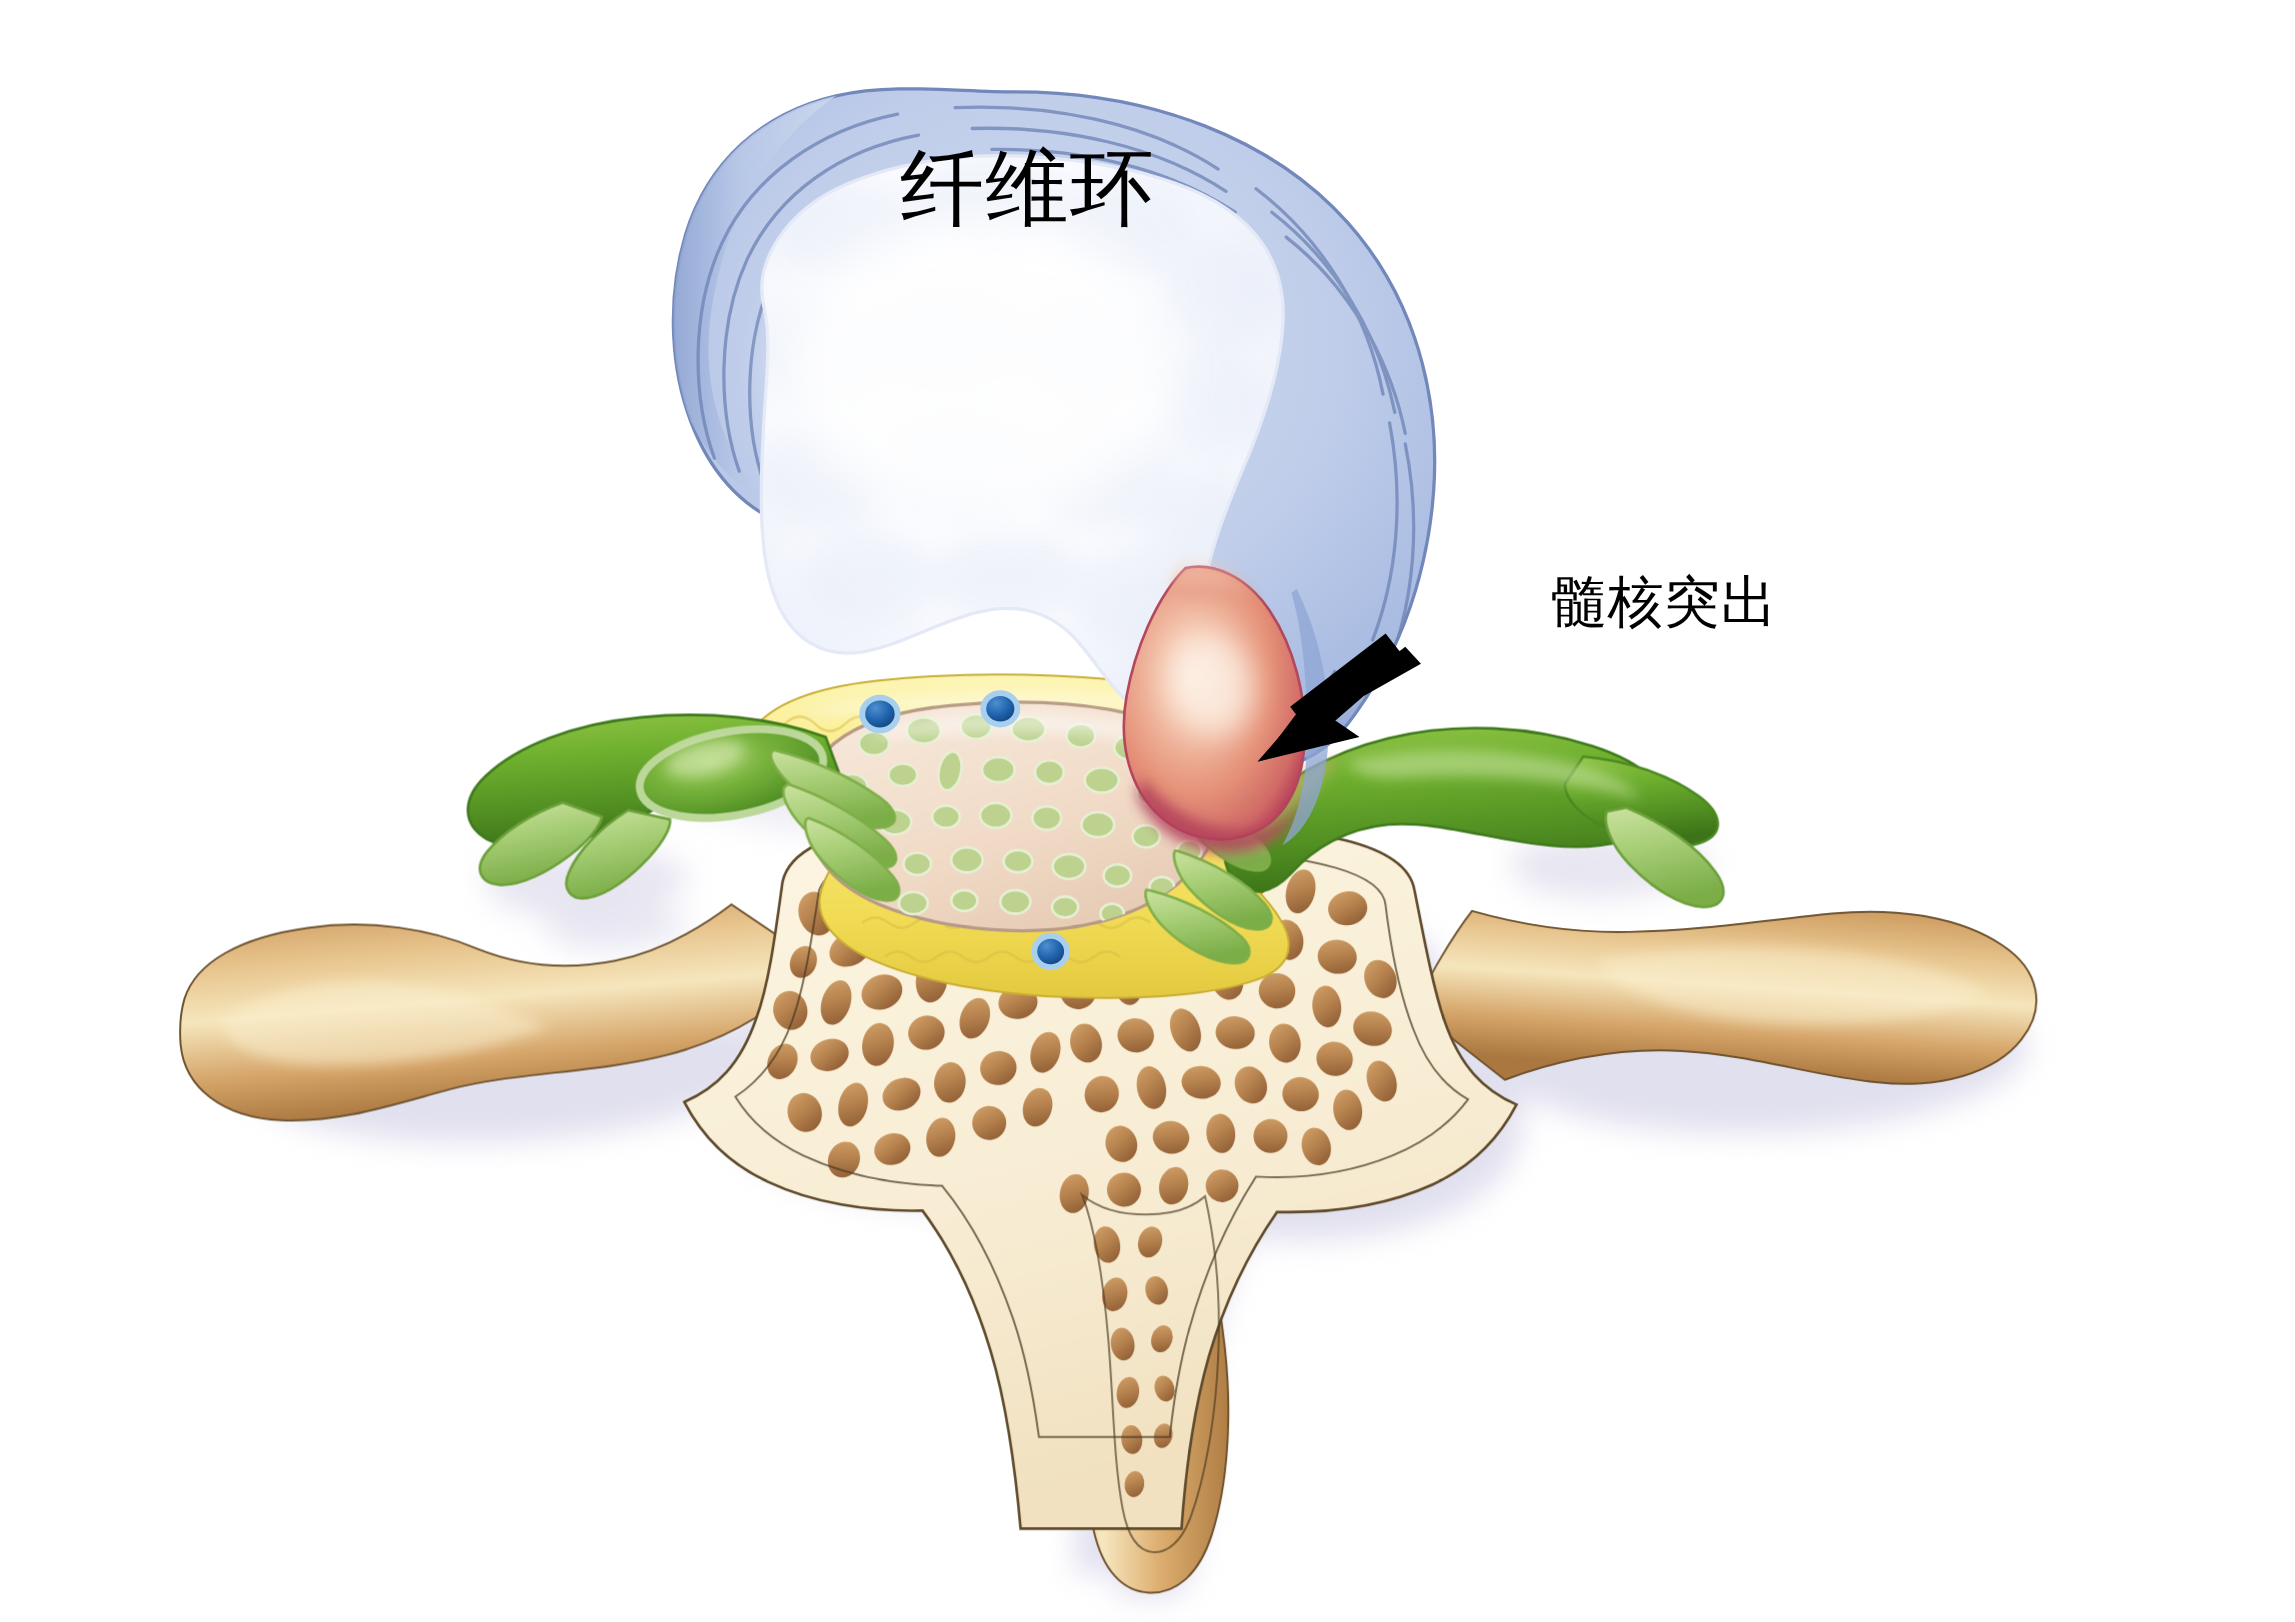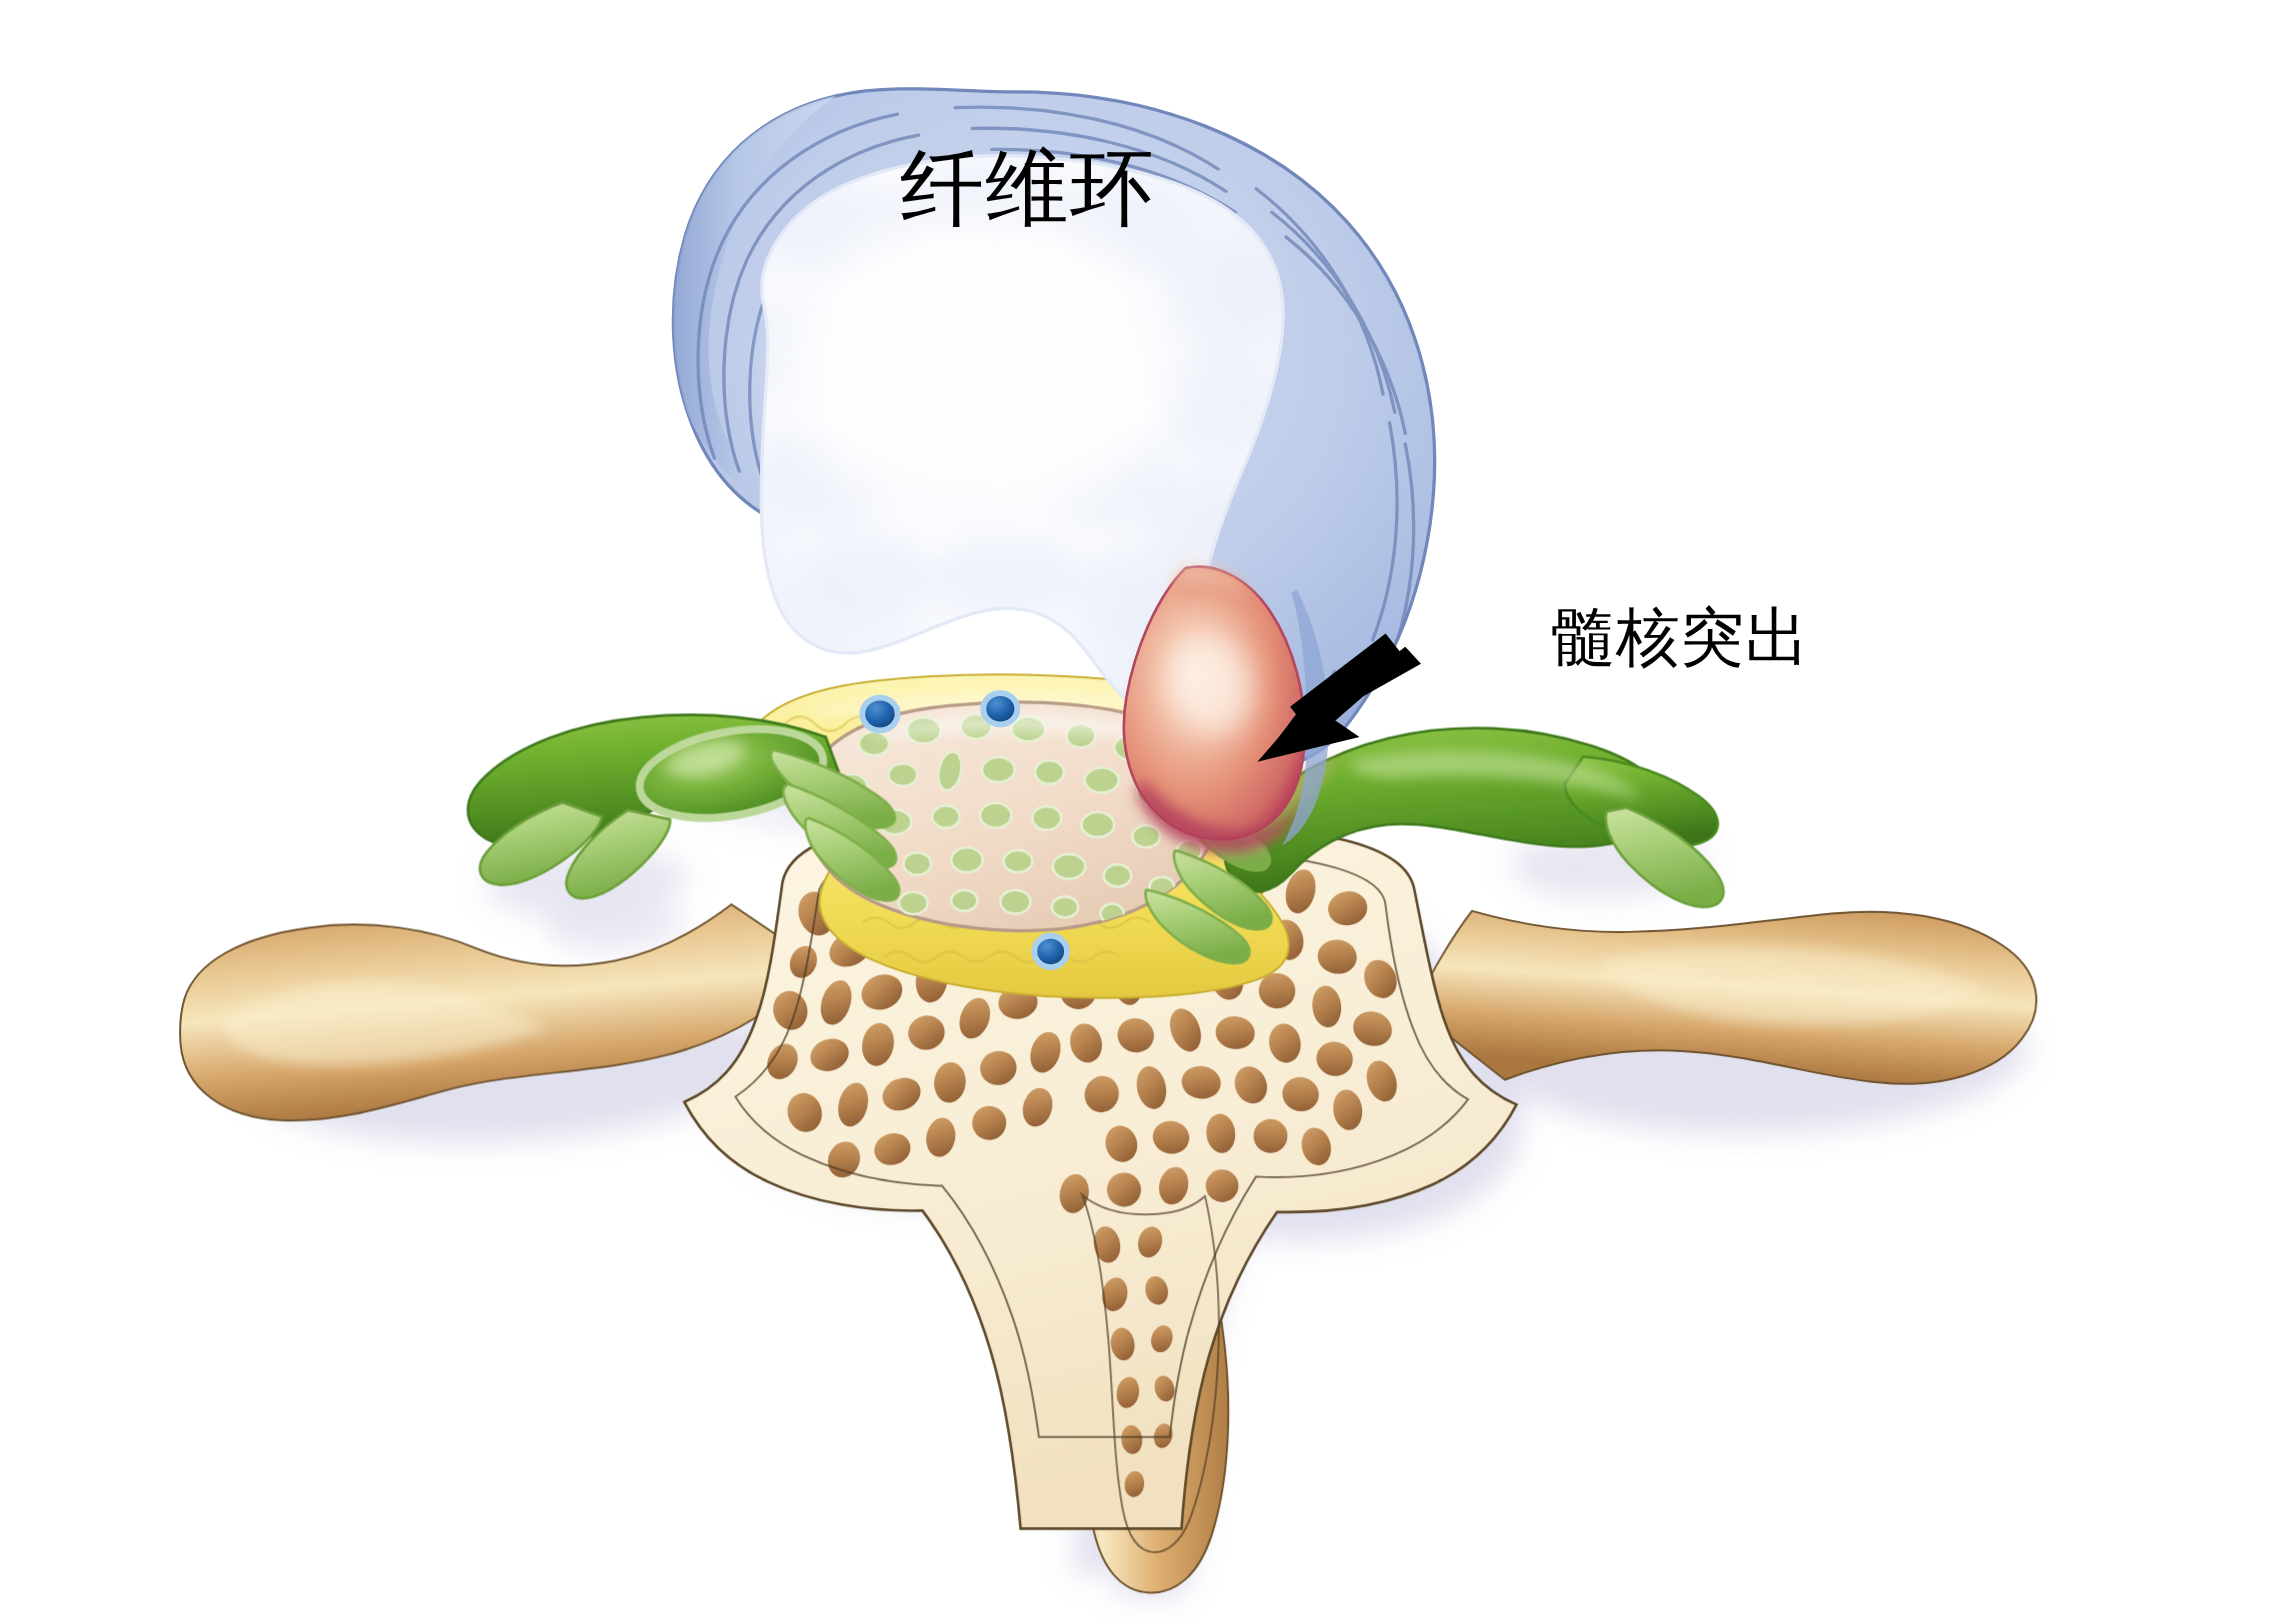--- a/index.html
+++ b/index.html
@@ -15,21 +15,21 @@
     position:absolute;
     color:#000000;
     font-family:"Liberation Sans","DejaVu Sans",sans-serif;
     font-weight:400;
     white-space:nowrap;
     letter-spacing:0.01em;
     line-height:1;
     user-select:none;
   }
   #label-annulus{left:900px;top:131px;font-size:84px;margin-top:15px;}
-  #label-herniation{left:1551px;top:605px;font-size:64px;}
+  #label-herniation{left:1551px;top:574px;font-size:56px;}
 </style>
 </head>
 <body>
 
 <div id="figure-root">
 
   <svg id="anatomy-svg" viewBox="0 0 3508 2480">
     <defs>
 
       <radialGradient id="gAnnulus" cx="48%" cy="38%" r="72%">

